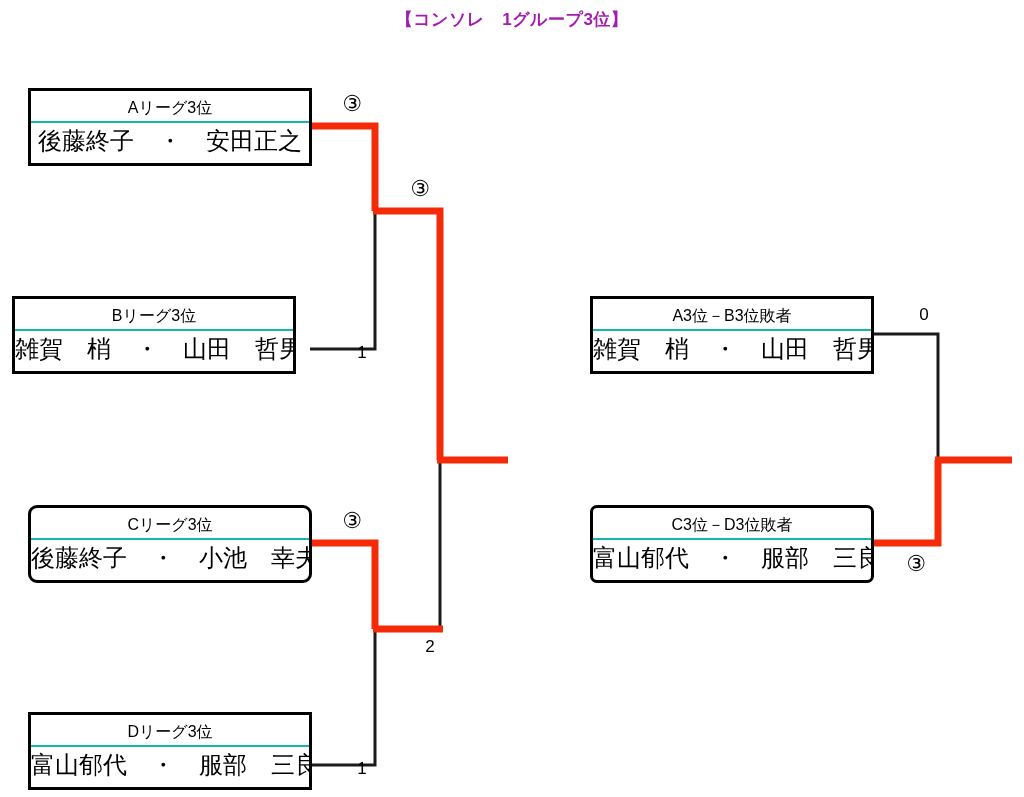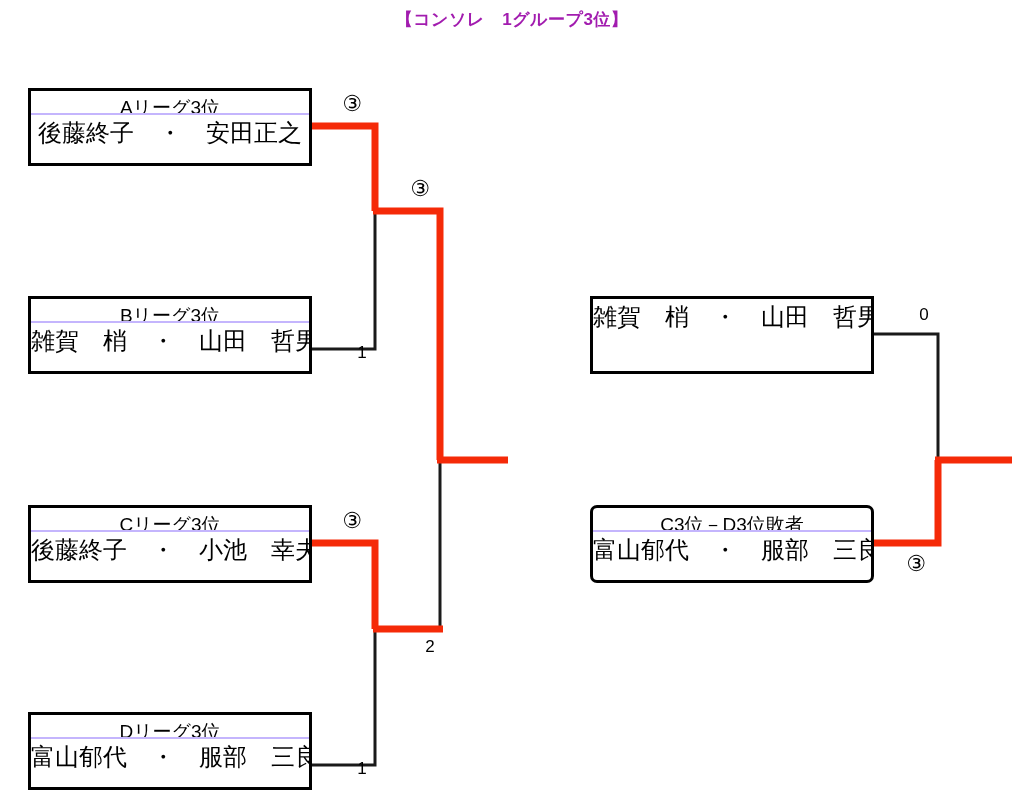--- a/index.html
+++ b/index.html
@@ -34,25 +34,25 @@
   }
   
   .team-box {
     position: absolute;
     box-sizing: border-box;
     border: 3px solid #000000;
     background: #ffffff;
   }
   .team-box .box-header {
     box-sizing: border-box;
-    height: 24px;
+    height: 32px;
     line-height: 33px;
     text-align: center;
-    font-size: 19px;
-    border-bottom: 2px solid #c4b5fd;
+    font-size: 16px;
+    border-bottom: 2px solid #14b8a6;
     white-space: nowrap;
     overflow: hidden;
   }
   .team-box .box-players {
     box-sizing: border-box;
     height: 38px;
     line-height: 36px;
     text-align: center;
     font-size: 24px;
     font-weight: 500;
@@ -114,43 +114,44 @@
 
     <path d="M 935 460 L 1012 460" fill="none" stroke="#F52A08" stroke-width="7"></path>
   </svg>
 
   <div class="team-box" style="left:28px; top:88px; width:284px; height:78px;">
     <div class="box-header">Aリーグ3位</div>
     <div class="box-players">後藤終子　・　安田正之</div>
   </div>
   <div class="score circled" style="left:332px; top:91px; width:40px;">③</div>
 
-  <div class="team-box" style="left:28px; top:296px; width:284px; height:78px;">
+  <div class="team-box" style="left:12px; top:296px; width:284px; height:78px;">
     <div class="box-header">Bリーグ3位</div>
     <div class="box-players">雑賀　梢　・　山田　哲男</div>
   </div>
   <div class="score plain" style="left:342px; top:343px; width:40px;">1</div>
 
-  <div class="team-box" style="left:28px; top:505px; width:284px; height:78px;">
+  <div class="team-box" style="left:28px; top:505px; width:284px; height:78px;border-radius:9px;">
     <div class="box-header">Cリーグ3位</div>
     <div class="box-players">後藤終子　・　小池　幸夫</div>
   </div>
   <div class="score circled" style="left:332px; top:508px; width:40px;">③</div>
 
   <div class="team-box" style="left:28px; top:712px; width:284px; height:78px;">
     <div class="box-header">Dリーグ3位</div>
     <div class="box-players">富山郁代　・　服部　三良</div>
   </div>
   <div class="score plain" style="left:342px; top:759px; width:40px;">1</div>
 
   <div class="score circled" style="left:400px; top:176px; width:40px;">③</div>
 
   <div class="score plain" style="left:410px; top:637px; width:40px;">2</div>
 
   <div class="team-box" style="left:590px; top:296px; width:284px; height:78px;">
+    <div class="box-header">A3位－B3位敗者</div>
     <div class="box-players">雑賀　梢　・　山田　哲男</div>
   </div>
   <div class="score plain" style="left:904px; top:305px; width:40px;">0</div>
 
   <div class="team-box" style="left:590px; top:505px; width:284px; height:78px;border-radius:7px;">
     <div class="box-header">C3位－D3位敗者</div>
     <div class="box-players">富山郁代　・　服部　三良</div>
   </div>
   <div class="score circled" style="left:896px; top:551px; width:40px;">③</div>
 

